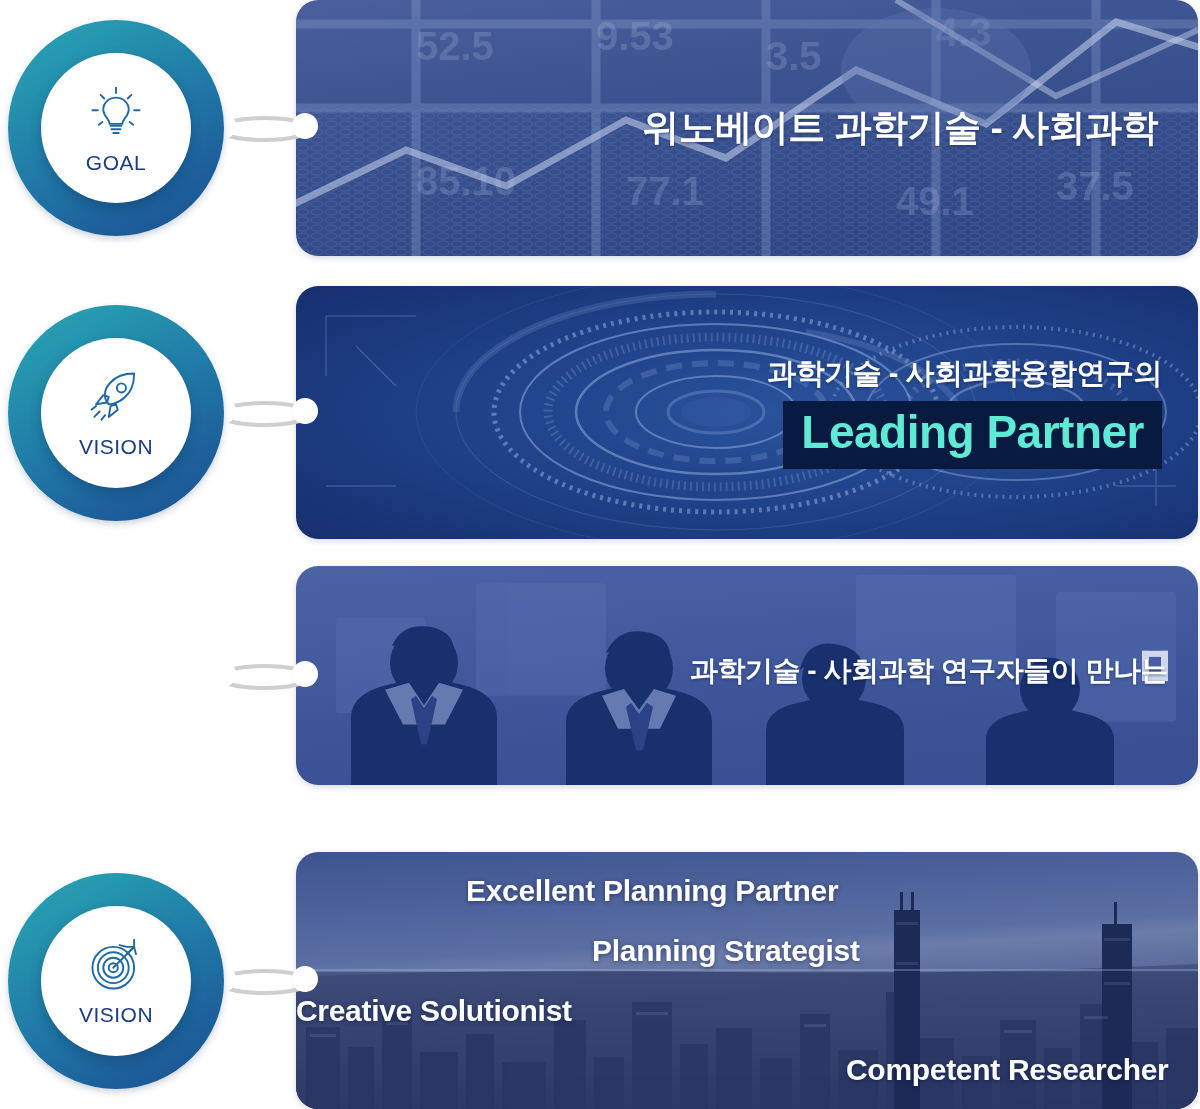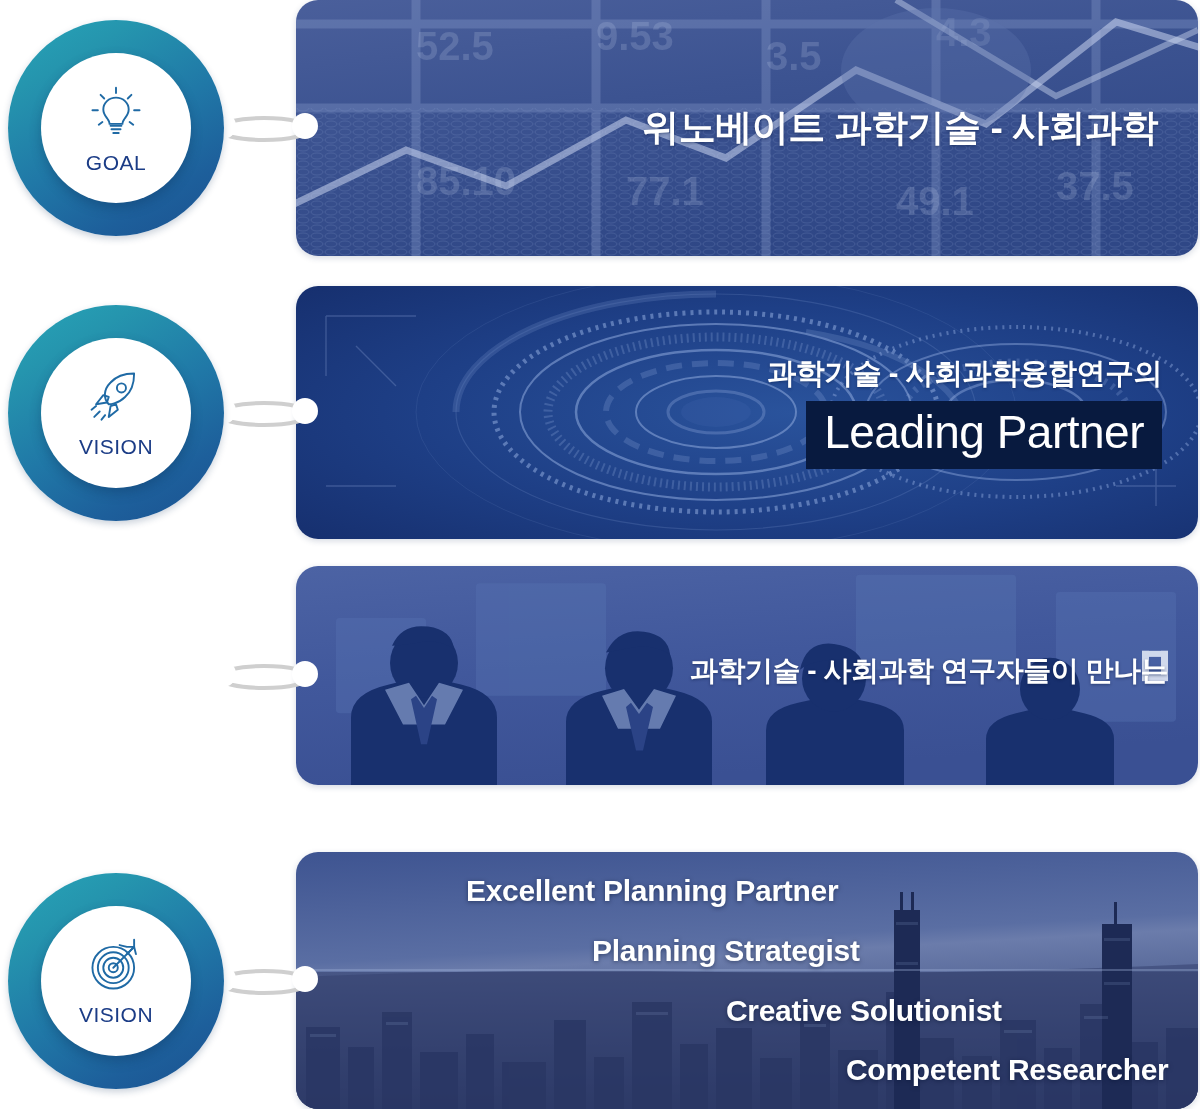--- a/index.html
+++ b/index.html
@@ -45,35 +45,35 @@
            text-shadow:0 1px 3px rgba(0,20,60,.45);}
 
   
   #goal-content{align-items:flex-end;padding-right:40px;gap:6px;}
   #goal-content .ko-line{font-size:37px;line-height:1.28;text-align:center;}
 
   
   .hl-block{align-items:flex-end;padding-right:36px;gap:0;}
   .hl-block .ko-line{font-size:29px;line-height:1.2;margin-bottom:10px;}
   .hl-box{background:#081a3f;padding:6px 18px 10px 18px;}
-  .hl-text{color:#ffffff;font-weight:normal;font-size:46px;line-height:1.12;
+  .hl-text{color:#5eead4;font-weight:bold;font-size:46px;line-height:1.12;
            letter-spacing:-.5px;white-space:nowrap;}
 
   #role-content{padding-right:30px;}
   #role-content .ko-line{font-size:28px;}
   #role-content .hl-text{font-size:45px;}
 
   
   #mission-content{justify-content:center;padding:0 36px 0 0;gap:20px;}
   .mission-line{color:#ffffff;font-weight:bold;font-size:30px;line-height:1.32;
                 letter-spacing:-.3px;text-shadow:0 1px 4px rgba(0,15,45,.5);
                 white-space:nowrap;}
   .m-0{align-self:flex-start;margin-left:170px;}
   .m-1{align-self:flex-start;margin-left:296px;}
-  .m-2{align-self:flex-start;margin-left:430px;}
+  .m-2{align-self:flex-start;}
   .m-3{align-self:flex-start;margin-left:550px;}
 </style>
 </head>
 <body>
 
 <div class="stage">
 
   <div class="row" id="row-goal">
 
     <div class="panel">

